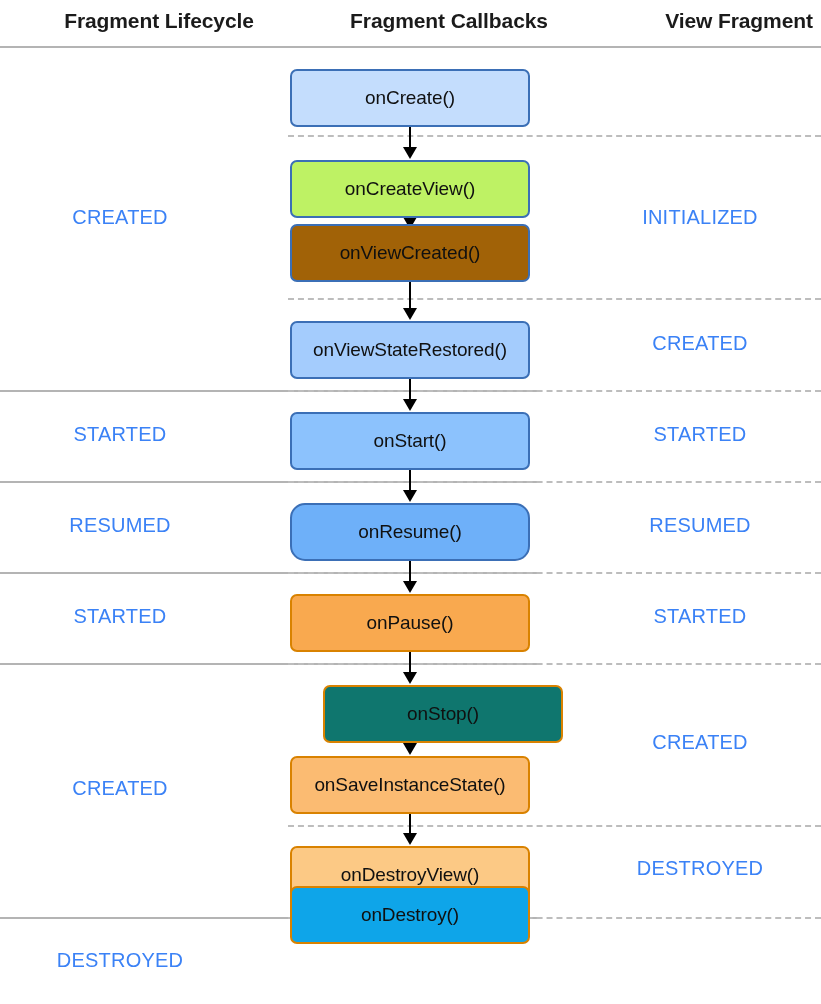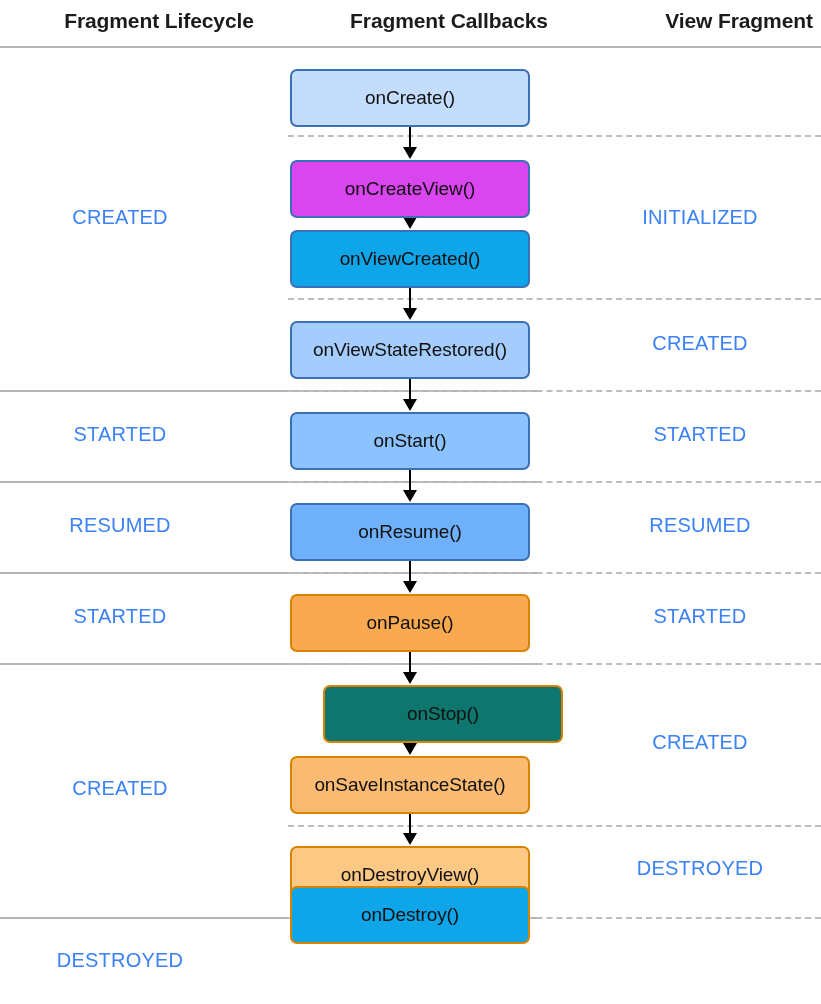--- a/index.html
+++ b/index.html
@@ -159,25 +159,25 @@
       <div class="arrow" style="top: 368px; height: 32px;"></div>
       <div class="arrow" style="top: 459px; height: 32px;"></div>
       <div class="arrow" style="top: 550px; height: 32px;"></div>
       <div class="arrow" style="top: 641px; height: 32px;"></div>
       <div class="arrow" style="top: 732px; height: 12px;"></div>
       <div class="arrow" style="top: 803px; height: 31px;"></div>
       <div class="arrow" style="top: 893px; height: 33px;"></div>
     </div>
   <div id="layer-boxes">
       <div class="callback-box" style="top: 69px; background: rgb(196, 221, 253);">onCreate()</div>
-      <div class="callback-box" style="top: 160px; background: #d946ef;">onCreateView()</div>
-      <div class="callback-box" style="top: 230px; background: #0ea5e9;">onViewCreated()</div>
+      <div class="callback-box" style="top: 160px; background: #bef264;">onCreateView()</div>
+      <div class="callback-box" style="top: 224px; background: #a16207;">onViewCreated()</div>
       <div class="callback-box" style="top: 321px; background: rgb(164, 204, 253);">onViewStateRestored()</div>
       <div class="callback-box" style="top: 412px; background: rgb(140, 194, 253);">onStart()</div>
-      <div class="callback-box" style="top: 503px; background: rgb(110, 176, 249);">onResume()</div>
+      <div class="callback-box" style="top: 503px; background: rgb(110, 176, 249); border-radius: 15px;">onResume()</div>
       <div class="callback-box phase-destroy" style="top: 594px; background: rgb(249, 169, 79);">onPause()</div>
       <div class="callback-box phase-destroy" style="top: 685px; background: #0f766e; margin-left: 33px;">onStop()</div>
       <div class="callback-box phase-destroy" style="top: 756px; background: rgb(251, 187, 114);">onSaveInstanceState()</div>
       <div class="callback-box phase-destroy" style="top: 846px; background: rgb(252, 201, 133);">onDestroyView()</div>
       <div class="callback-box phase-destroy" style="top: 886px; background: #0ea5e9;">onDestroy()</div>
     </div>
 
 </div>
 
 </body></html>

